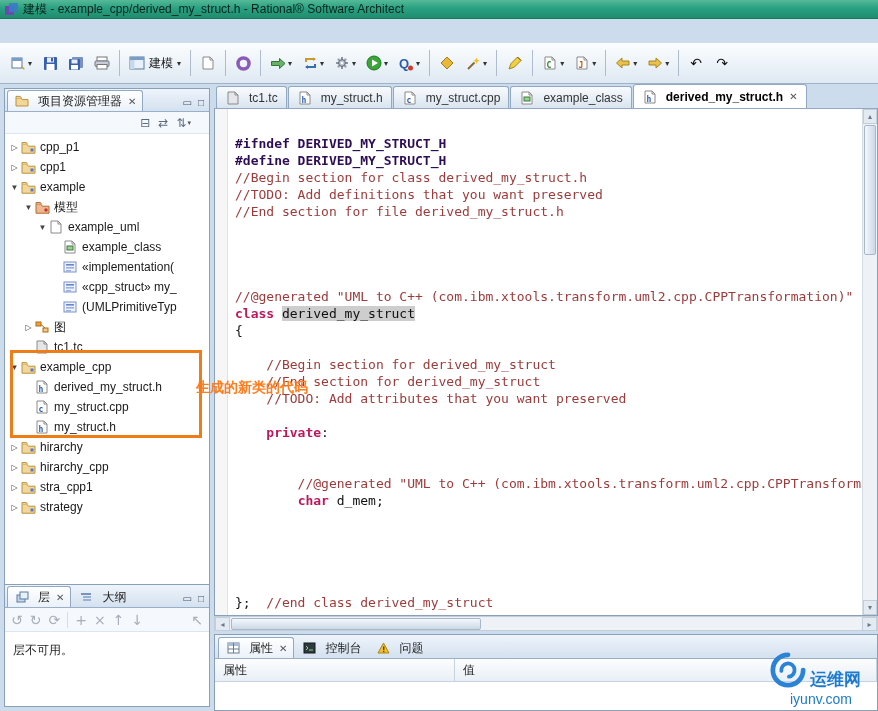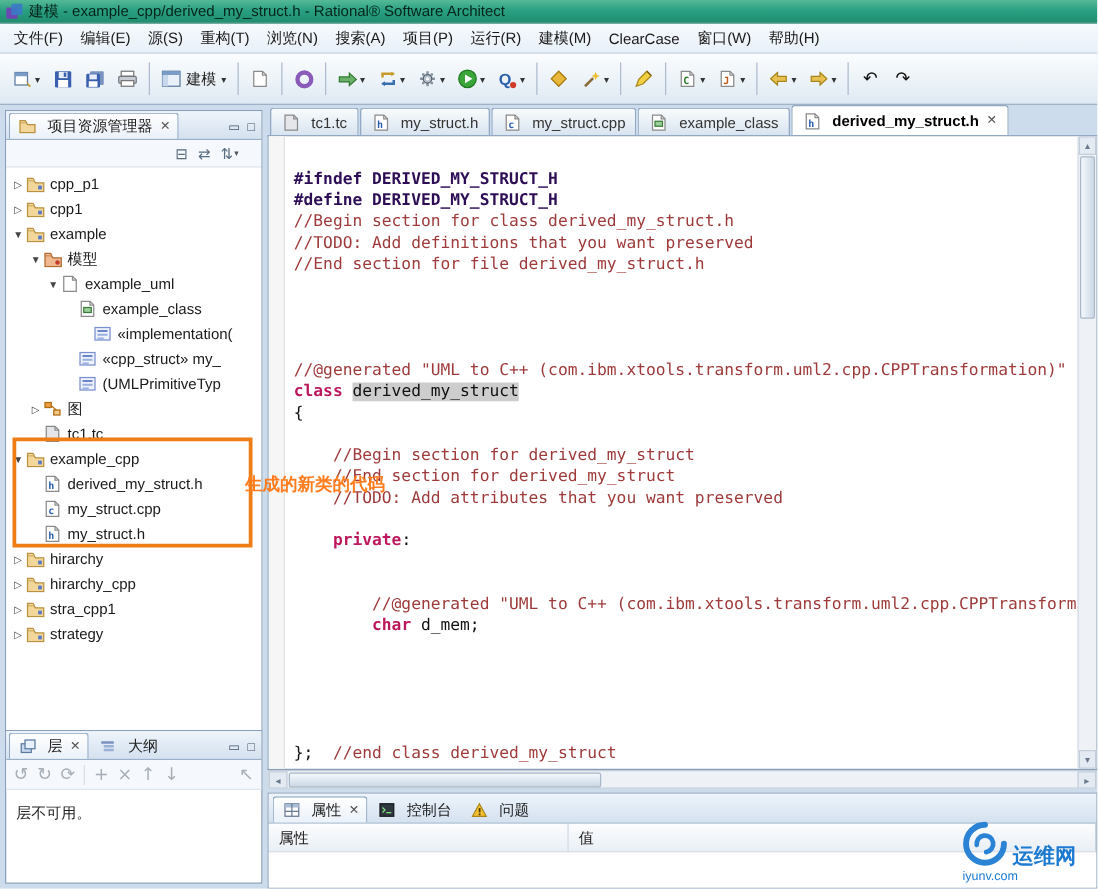--- a/index.html
+++ b/index.html
@@ -117,51 +117,37 @@
 
   
   .obox { position:absolute; left:10px; top:350px; width:192px; height:88px;
     border:3px solid #ee7d17; z-index:40; pointer-events:none; }
   .anno { position:absolute; left:196px; top:379px; z-index:45; font-size:14px; font-weight:bold;
     color:#ff7d1e; white-space:nowrap; pointer-events:none; }
 
   .watermark { position:absolute; right:4px; bottom:4px; z-index:60; width:104px; }
   .wm-top { display:flex; align-items:flex-end; gap:4px; }
   .wbrand { font-size:17px; font-weight:bold; color:#1c7ad0; }
-  .wdomain { font-size:10px; color:#1c7ad0; text-align:left; padding-right:2px; }
+  .wdomain { font-size:14px; color:#1c7ad0; text-align:center; padding-right:2px; }
 </style>
 </head>
 <body>
 
 <div class="window">
 
   <div class="titlebar">
     <span class="app-icon">
       <svg width="15" height="15" viewBox="0 0 15 15">
           <rect x="1" y="4" width="9" height="9" rx="1" fill="#6a4ab0"></rect>
           <rect x="5" y="1" width="9" height="9" rx="1" fill="#3a7ac8" opacity="0.9"></rect>
         </svg>
     </span>
     <span class="title-text">建模 - example_cpp/derived_my_struct.h - Rational® Software Architect</span>
   </div>
 
-  <div class="menubar">
-      <span class="menu-item">文件(F)</span>
-      <span class="menu-item">编辑(E)</span>
-      <span class="menu-item">源(S)</span>
-      <span class="menu-item">重构(T)</span>
-      <span class="menu-item">浏览(N)</span>
-      <span class="menu-item">搜索(A)</span>
-      <span class="menu-item">项目(P)</span>
-      <span class="menu-item">运行(R)</span>
-      <span class="menu-item">建模(M)</span>
-      <span class="menu-item">ClearCase</span>
-      <span class="menu-item">窗口(W)</span>
-      <span class="menu-item">帮助(H)</span>
-    </div>
 
   <div class="toolbar">
       <span class="tbtn">
         <span class="ticon">
           <svg width="15" height="15" viewBox="0 0 15 15">
             <rect x="1" y="2" width="10" height="10" fill="#fff" stroke="#5a7aa0"></rect>
             <rect x="1" y="2" width="10" height="3" fill="#7a9cc8"></rect>
             <path d="M10 9l4 4-2 .6z" fill="#c8a030"></path>
           </svg>
         </span>
@@ -443,21 +429,21 @@
           <span class="exp"></span>
           <span class="nicon">
             <svg width="12" height="14" viewBox="0 0 12 14">
               <path d="M1 1h7l3 3v9H1z" fill="#fff" stroke="#8a8a8a"></path>
               <path d="M8 1v3h3" fill="none" stroke="#8a8a8a"></path>
               <rect x="3" y="6" width="6" height="4" fill="#9ad09a" stroke="#3a7a3a"></rect>
             </svg>
           </span>
           <span class="tree-label">example_class</span>
         </div>
-        <div class="tree-row" style="padding-left: 58px;">
+        <div class="tree-row" style="padding-left: 46px;">
           <span class="exp"></span>
           <span class="nicon">
             <svg width="14" height="12" viewBox="0 0 14 12">
               <rect x="1" y="1" width="12" height="10" fill="#eef2fc" stroke="#7a8fd0"></rect>
               <rect x="3" y="3" width="8" height="1.6" fill="#6a86c8"></rect>
               <rect x="3" y="6" width="8" height="1.6" fill="#9ab0e0"></rect>
               <rect x="3" y="9" width="5" height="1.6" fill="#9ab0e0"></rect>
             </svg>
           </span>
           <span class="tree-label">«implementation(</span>

